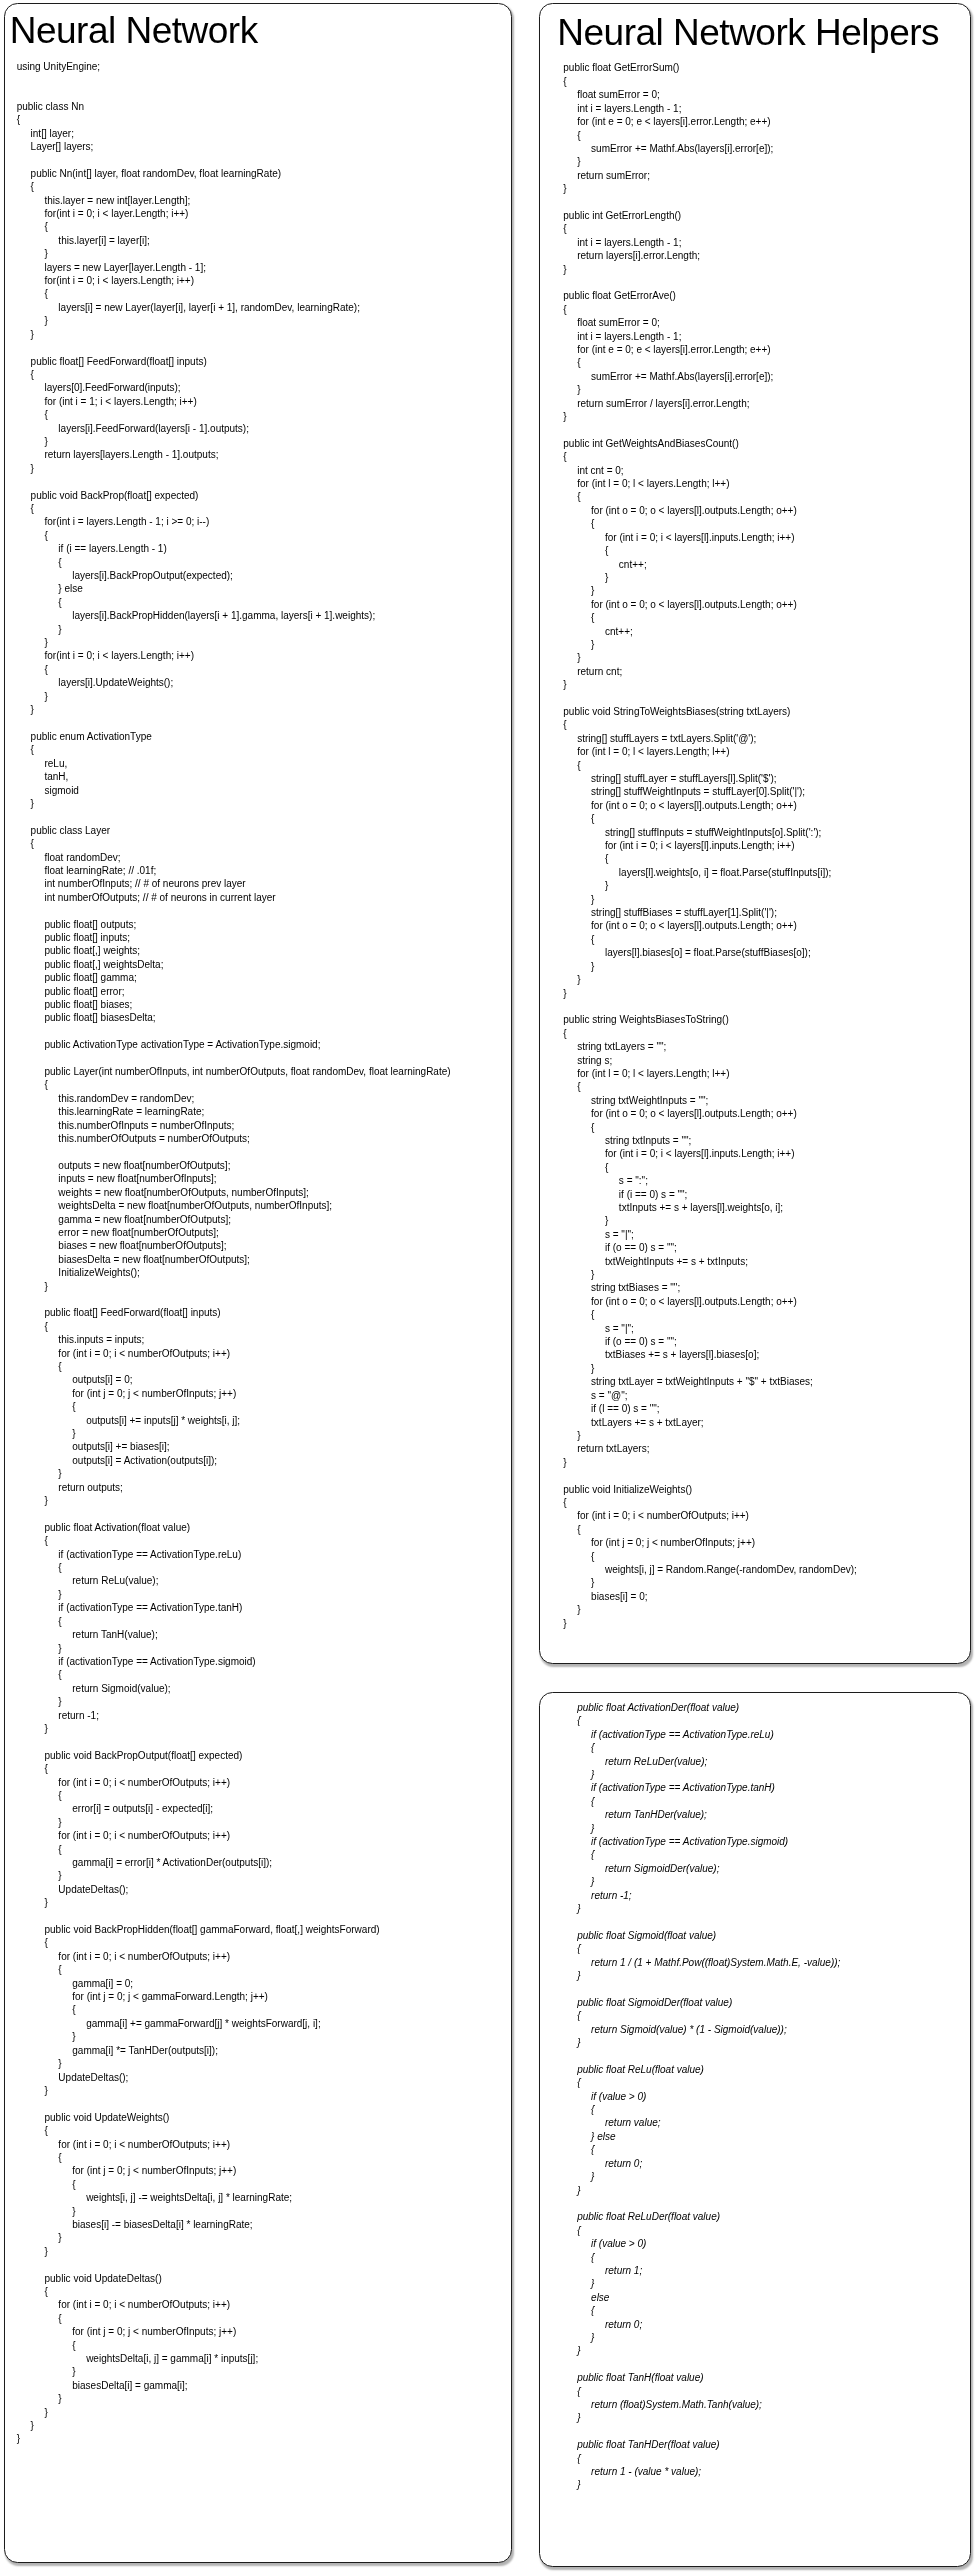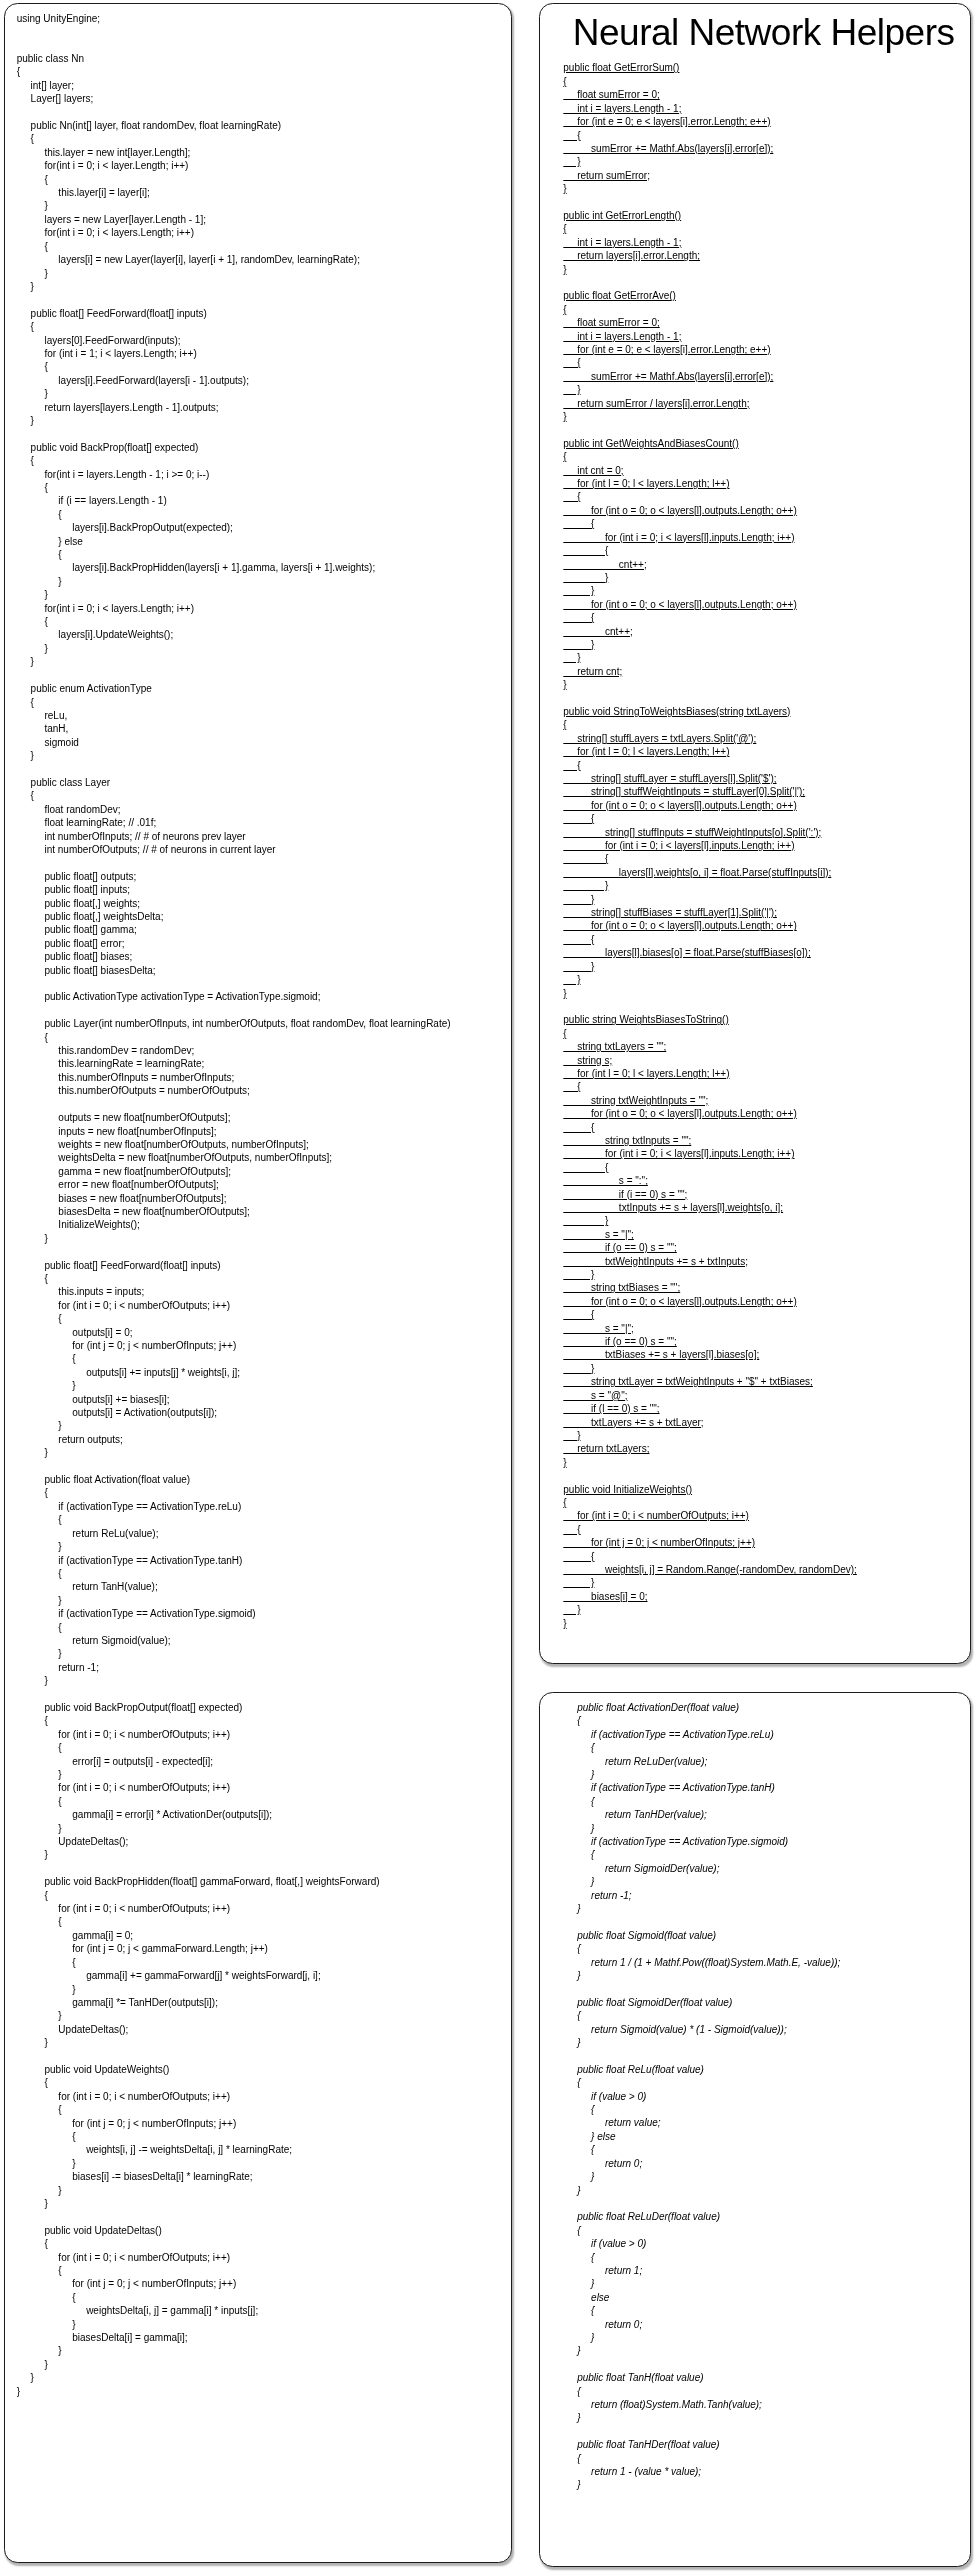--- a/index.html
+++ b/index.html
@@ -38,38 +38,39 @@
   .panel h1 {
     margin: 0;
     font-size: 37px;
     font-weight: 400;
     letter-spacing: -0.5px;
     line-height: 42px;
     white-space: nowrap;
     color: #000000;
   }
   #panel-nn h1 { padding: 5.8px 0 0 4.8px; }
-  #panel-helpers h1 { padding: 7.7px 0 0 17.3px; text-align: center; }
+  #panel-helpers h1 { padding: 7.7px 0 0 17.3px; }
   #panel-activations h1 { padding: 7.7px 0 0 17.3px; }
   .code {
     margin: 6px;
     font-family: "Liberation Sans", sans-serif;
     font-size: 10px;
     line-height: 13.4px;
     white-space: pre;
     color: #000000;
   }
   #panel-nn .code { padding: 1.9px 0 0 5.8px; }
-  #panel-helpers .code { padding: 1.9px 0 0 17.3px; text-decoration: underline; }
+  #panel-helpers .code { padding: 1.9px 0 0 17.3px; }
   #panel-activations .code { padding: 1.9px 0 0 17.3px; font-style: italic; }
 </style>
 </head>
 <body>
 
 <div class="panel" id="panel-nn">
+  <h1>Neural Network</h1>
   <pre class="code">using UnityEngine;
 
 
 public class Nn
 {
      int[] layer;
      Layer[] layers;
 
      public Nn(int[] layer, float randomDev, float learningRate)
      {

